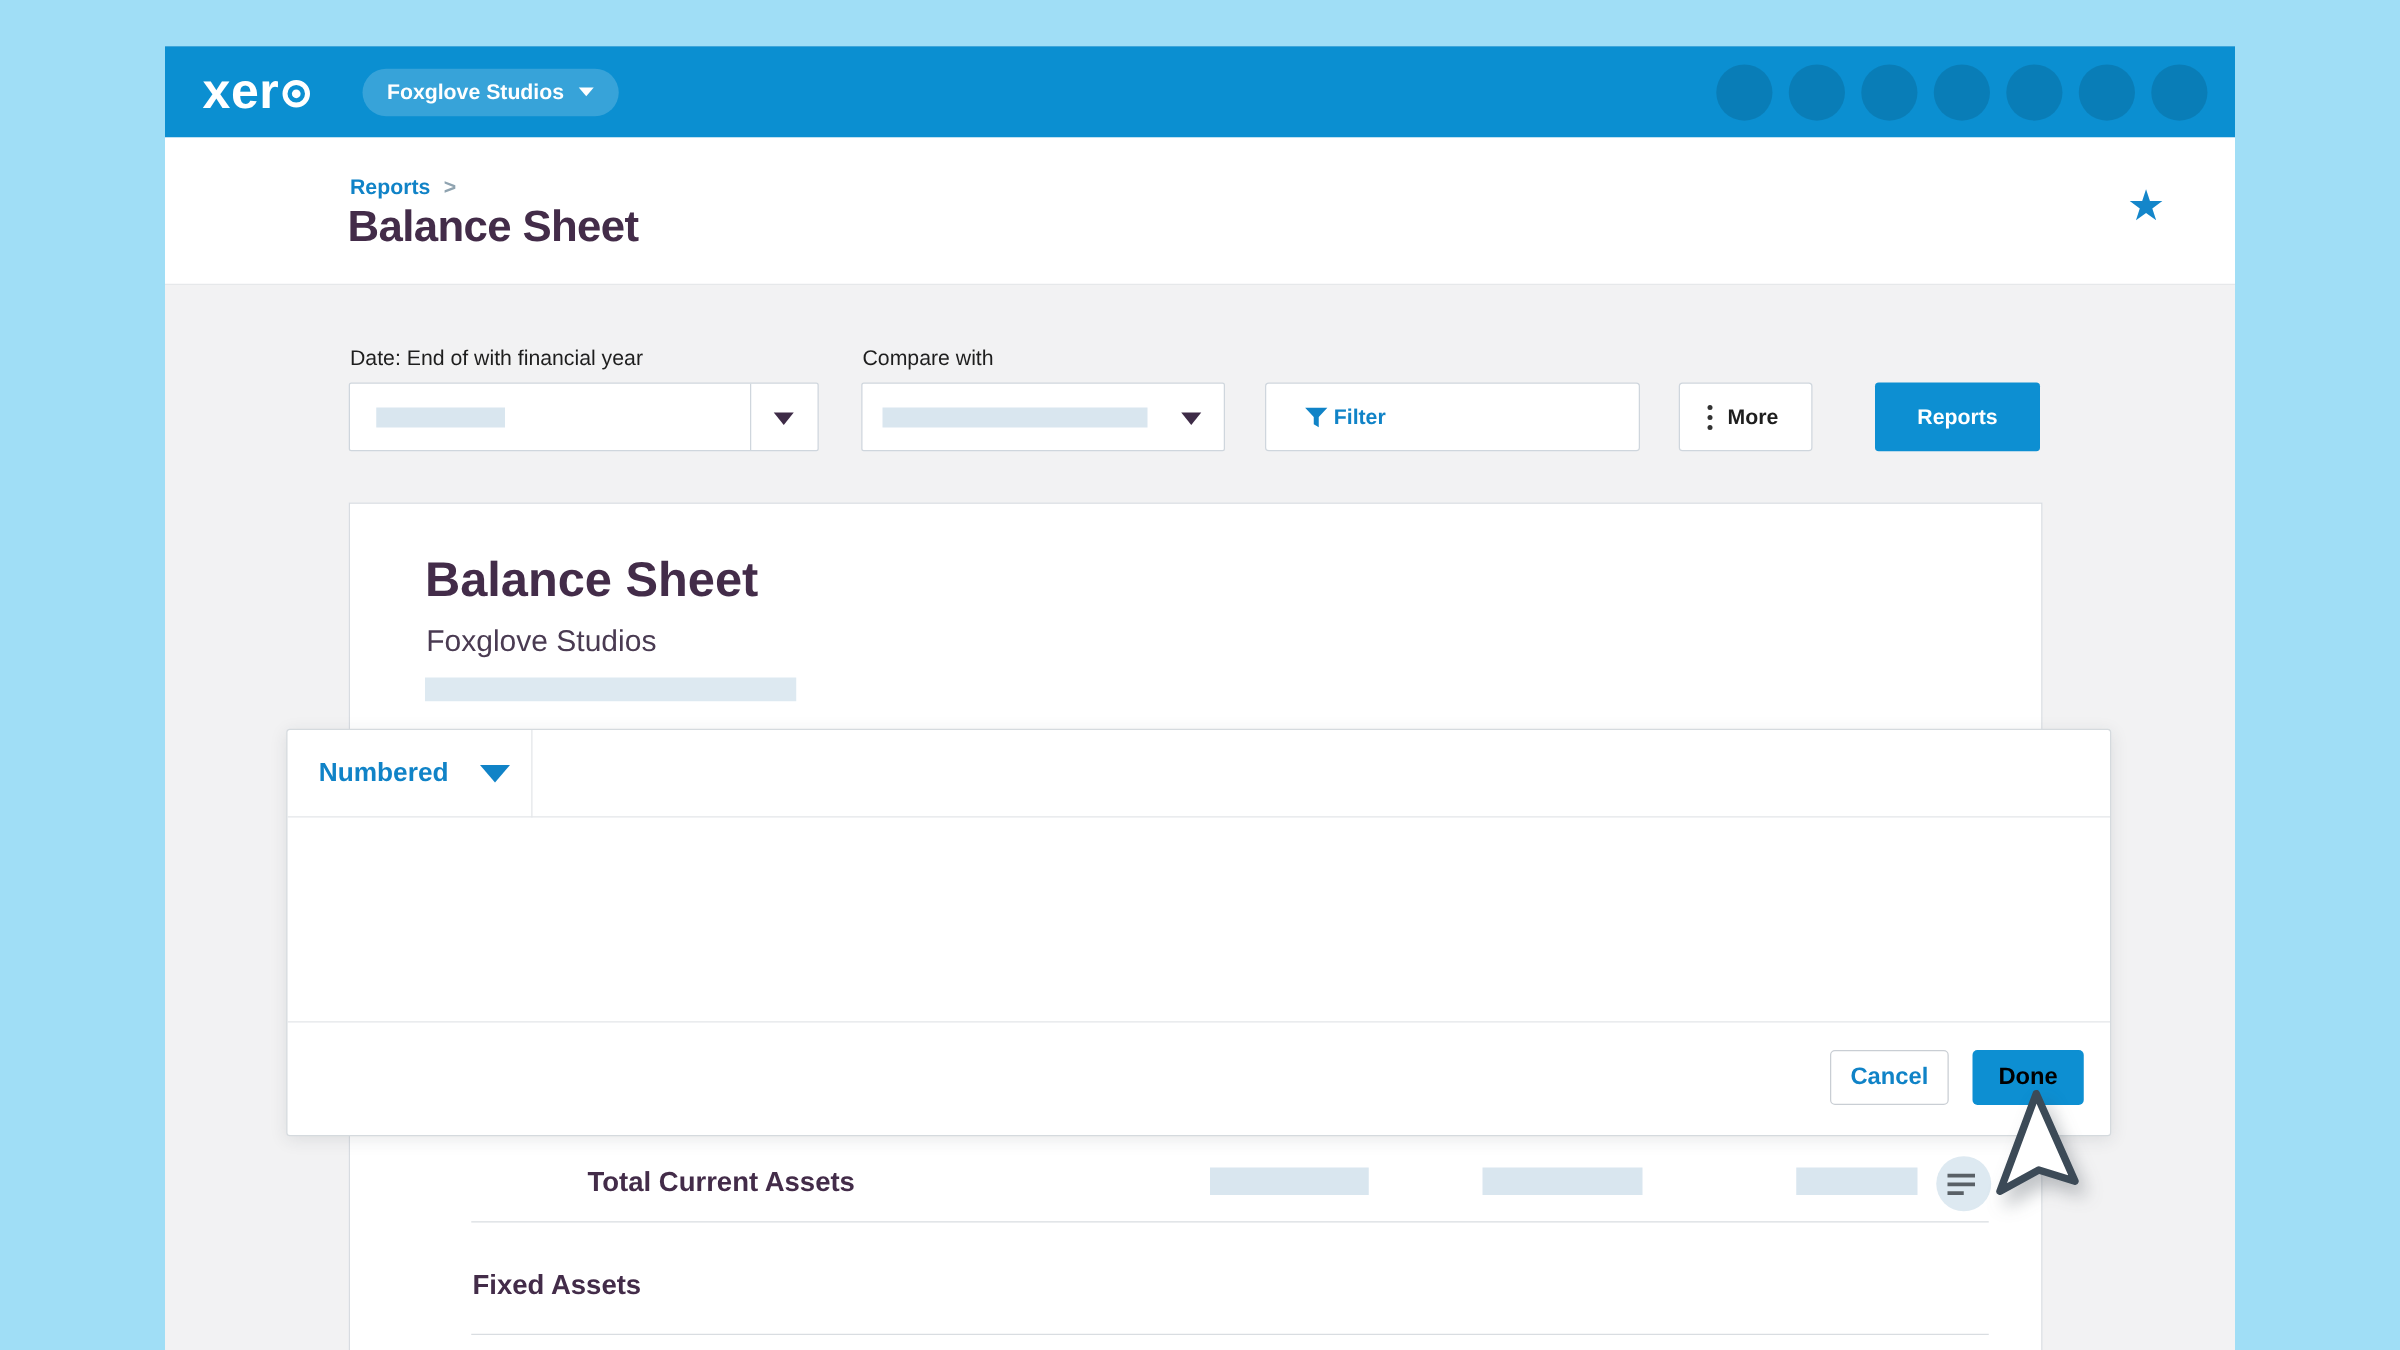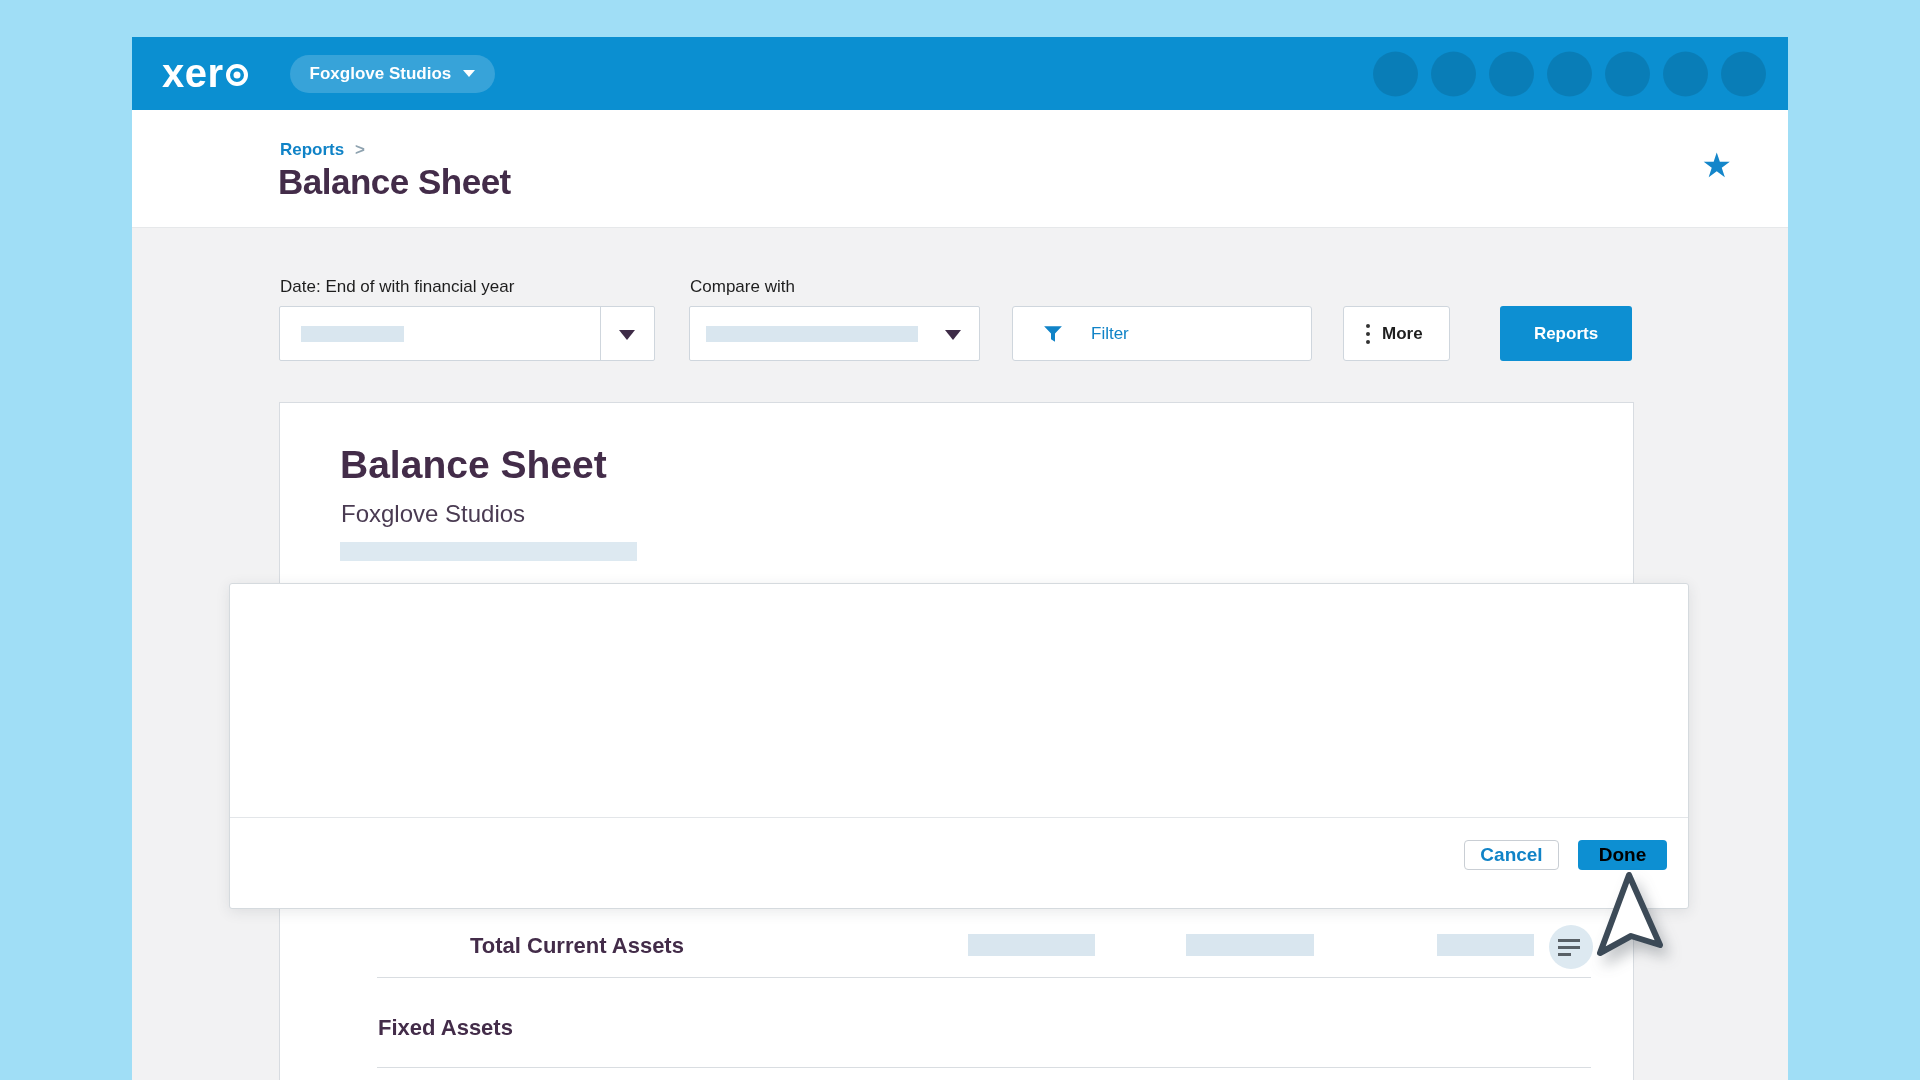--- a/index.html
+++ b/index.html
@@ -30,21 +30,21 @@
 
   
   .flabel { position:absolute; font-size:17px; color:#1e1e1e; }
   .flabel b { font-weight:normal;text-align:right; }
   .combo { position:absolute; top:306px; height:55px; background:#fff; border:1px solid #cfd6dd; border-radius:2px; }
   .ph-bar { background:#d9e6ef; position:absolute; }
   .caret-plum { width:0; height:0; border-left:8px solid transparent; border-right:8px solid transparent; border-top:10px solid #3e2b47; position:absolute; }
   .btn { position:absolute; top:306px; height:55px; border-radius:3px; display:flex; align-items:center; cursor:pointer; }
   .btn-outline { background:#fff; border:1px solid #cfd6dd; }
   .btn-blue { background:#0d8fd2; justify-content:center; color:#fff; font-size:17px; font-weight:bold; }
-  .filter-label { color:#1083c7; font-size:17px; font-weight:normal; margin-left:28px; }
+  .filter-label { color:#1083c7; font-size:17px; font-weight:bold; margin-left:4px; }
   .kebab { display:flex; flex-direction:column; gap:4px; margin-left:22px; }
   .kebab i { width:4px; height:4px; border-radius:50%; background:#333; }
   .more-label { color:#1e1e1e; font-size:17px; font-weight:bold; margin-left:12px; }
 
   
   #card { position:absolute; left:279px; top:402px; width:1355px; height:800px; background:#fff; border:1px solid #d8dce1; }
   .card-title { position:absolute; left:60px; top:40px; font-size:39px; font-weight:bold; color:#432c49; }
   .card-subtitle { position:absolute; left:61px; top:97px; font-size:24px; color:#4a3b52; }
   .card-phbar { position:absolute; left:60px; top:139px; width:297px; height:19px; background:#dde9f1; }
   .row-heading { position:absolute; font-size:22px; font-weight:bold; color:#432c49; }
@@ -53,21 +53,21 @@
   .note-icon i { height:3px; background:#596066; display:block; }
 
   
   #dialog { position:absolute; left:229px; top:583px; width:1460px; height:326px; background:#fff; border:1px solid #d5dade; border-radius:3px; box-shadow:0 3px 14px rgba(40,50,60,0.10); }
   .dlg-header { position:absolute; left:0; top:0; width:100%; height:70px; border-bottom:1px solid #e3e6e9; }
   .numbered-tab { position:absolute; left:0; top:0; width:196px; height:70px; border-right:1px solid #e3e6e9; display:flex; align-items:center; cursor:pointer; }
   .numbered-label { color:#1083c7; font-size:21px; font-weight:bold; margin-left:25px; }
   .caret-blue { width:0; height:0; border-left:12px solid transparent; border-right:12px solid transparent; border-top:14px solid #1083c7; margin-left:25px; }
   .dlg-question { position:absolute; left:74px; top:133px; font-size:37px; color:#1e1e1e; }
   .dlg-footer-rule { position:absolute; left:0; top:233px; width:100%; height:1px; background:#e3e6e9; }
-  .dlg-btn { position:absolute; top:256px; height:30px; border-radius:4px; display:flex; align-items:center; justify-content:center; font-size:19px; font-weight:bold; cursor:pointer; }
+  .dlg-btn { position:absolute; top:256px; height:44px; border-radius:4px; display:flex; align-items:center; justify-content:center; font-size:19px; font-weight:bold; cursor:pointer; }
   .cancel-btn { left:1234px; width:95px; background:#fff; border:1px solid #c9ced4; color:#1083c7; }
   .done-btn { left:1348px; width:89px; background:#0d8fd2; color:#000000; }
 
   
   #cursor { position:absolute; left:1592px; top:869px; filter:drop-shadow(6px 9px 7px rgba(50,60,70,0.30)); pointer-events:none; }
 </style>
 </head>
 <body>
 
 <div id="page">
@@ -156,20 +156,26 @@
         <i style="width:22px;"></i>
         <i style="width:13px;"></i>
     </div>
     <div class="card-rule" style="top:574px;"></div>
 
     <div class="row-heading" style="left:98px; top:612px;">Fixed Assets</div>
     <div class="card-rule" style="top:664px;"></div>
   </div>
 
   <div id="dialog">
+    <div class="dlg-header">
+      <div class="numbered-tab">
+        <span class="numbered-label">Numbered</span>
+        <span class="caret-blue"></span>
+      </div>
+    </div>
     <div class="dlg-footer-rule"></div>
     <div class="dlg-btn cancel-btn">
       <span>Cancel</span>
     </div>
     <div class="dlg-btn done-btn">
       <span>Done</span>
     </div>
   </div>
 
   <svg id="cursor" width="80" height="92" viewBox="0 0 80 92">

